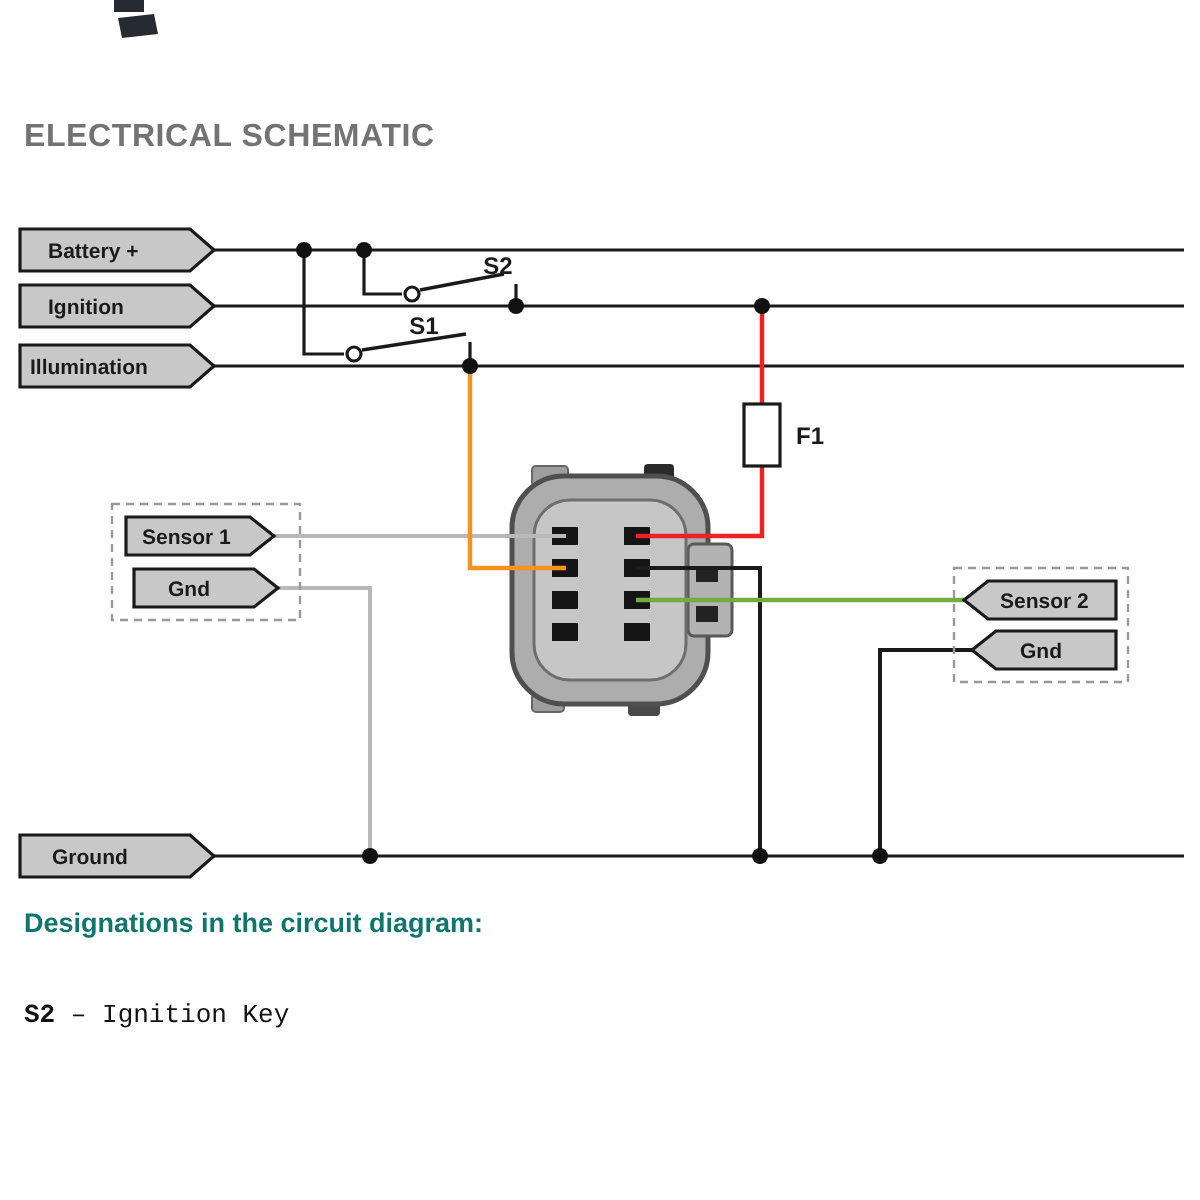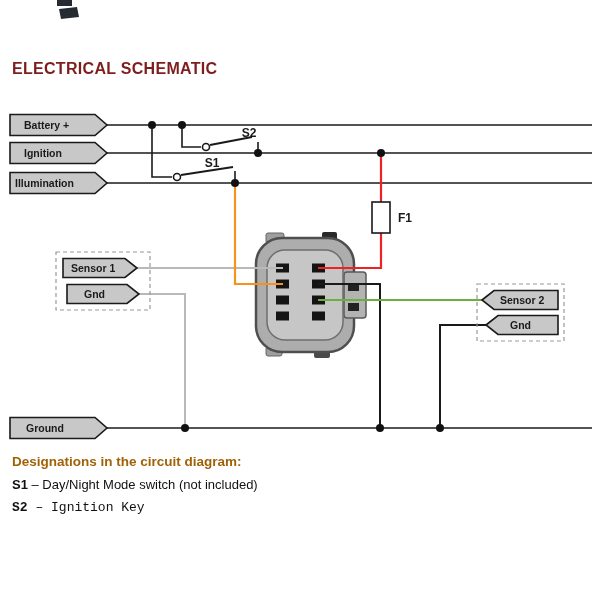--- a/index.html
+++ b/index.html
@@ -1,20 +1,20 @@
 <!DOCTYPE html>
 <html><head>
 <meta charset="utf-8">
 <style>
   html,body{margin:0;padding:0;background:#fff;}
   .canvas{position:relative;width:600px;height:600px;background:#ffffff;
           font-family:"Liberation Sans",sans-serif;overflow:hidden;}
   .title{position:absolute;left:12px;top:60px;font-size:16px;font-weight:700;
-         letter-spacing:.3px;color:#7f1d1d;}
-  .legend-head{position:absolute;left:12px;top:454px;font-size:13.5px;font-weight:700;color:#a16207;}
+         letter-spacing:.3px;color:#737373;}
+  .legend-head{position:absolute;left:12px;top:454px;font-size:13.5px;font-weight:700;color:#0f766e;}
   .legend-item{position:absolute;font-size:13px;color:#111;}
   .legend-item .lid{font-weight:700;}
   svg.schem{position:absolute;left:0;top:0;}
   svg text{font-family:"Liberation Sans", sans-serif;fill:#1a1a1a;}
   .tag-text{font-size:10.5px;font-weight:700;}
   .comp-label{font-size:12px;font-weight:700;}
 </style>
 </head>
 <body>
 
@@ -112,24 +112,20 @@
     <text class="tag-text" x="15" y="187">Illumination</text>
     <text class="tag-text" x="26" y="432">Ground</text>
     <text class="tag-text" x="71" y="272">Sensor 1</text>
     <text class="tag-text" x="84" y="298">Gnd</text>
     <text class="tag-text" x="500" y="304">Sensor 2</text>
     <text class="tag-text" x="510" y="329">Gnd</text>
   </svg>
 
   <div class="legend-head">Designations in the circuit diagram:</div>
 
-  <div class="legend-item" style="left:12px;top:477px;">
-    <span class="lid">S1</span>
-    <span>– Day/Night Mode switch (not included)</span>
-  </div>
 
   <div class="legend-item" style="left:12px;top:500px;font-family:Liberation Mono, monospace;">
     <span class="lid">S2</span>
     <span>– Ignition Key</span>
   </div>
 
 
 </div>
 
 </body></html>

